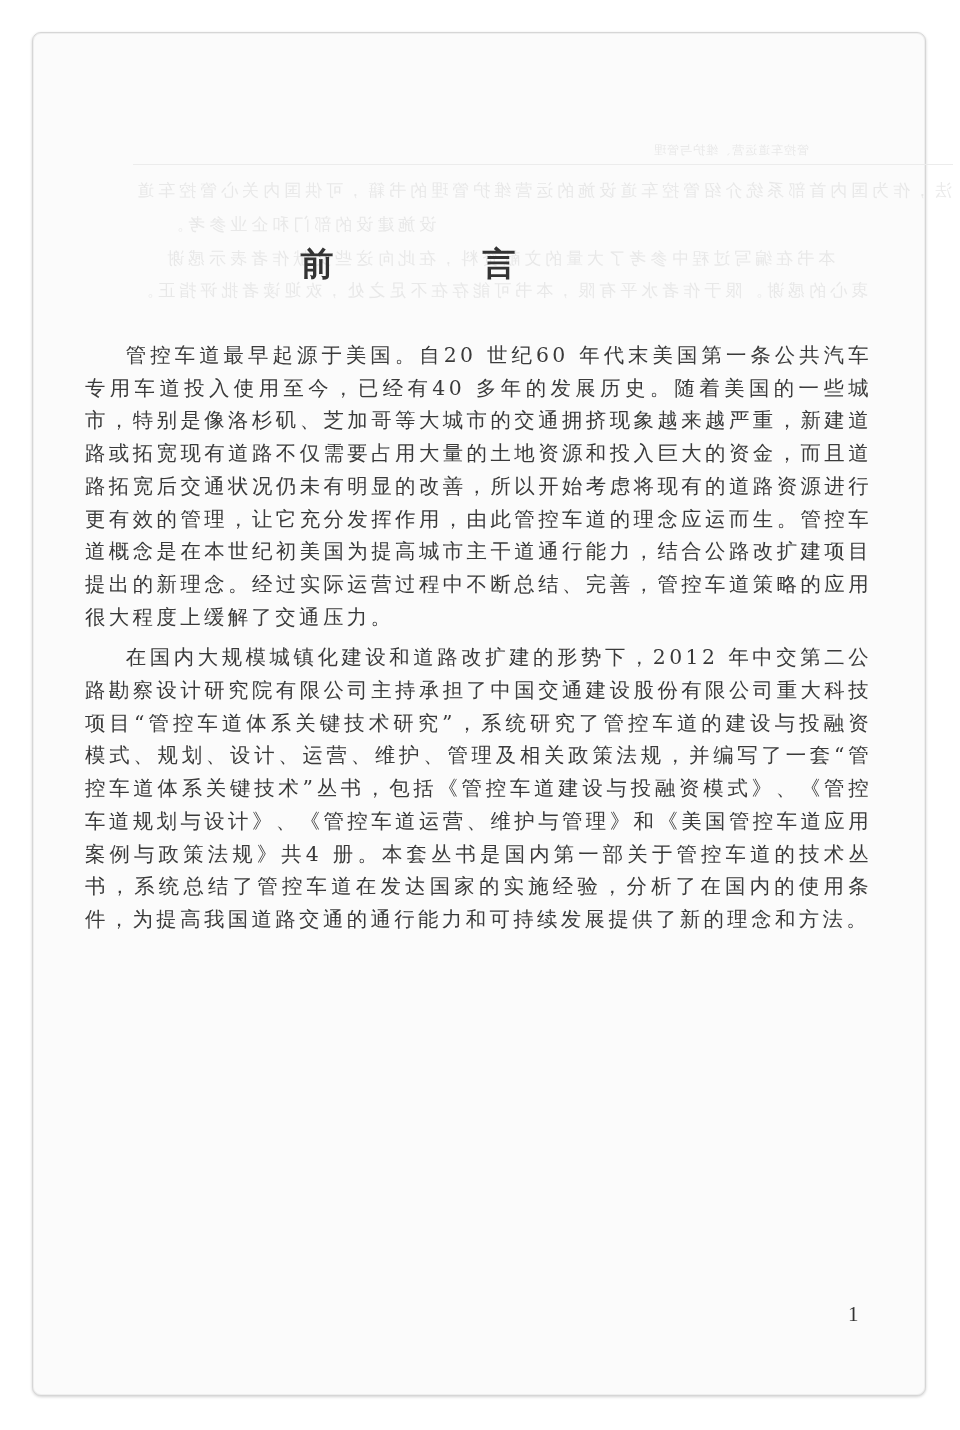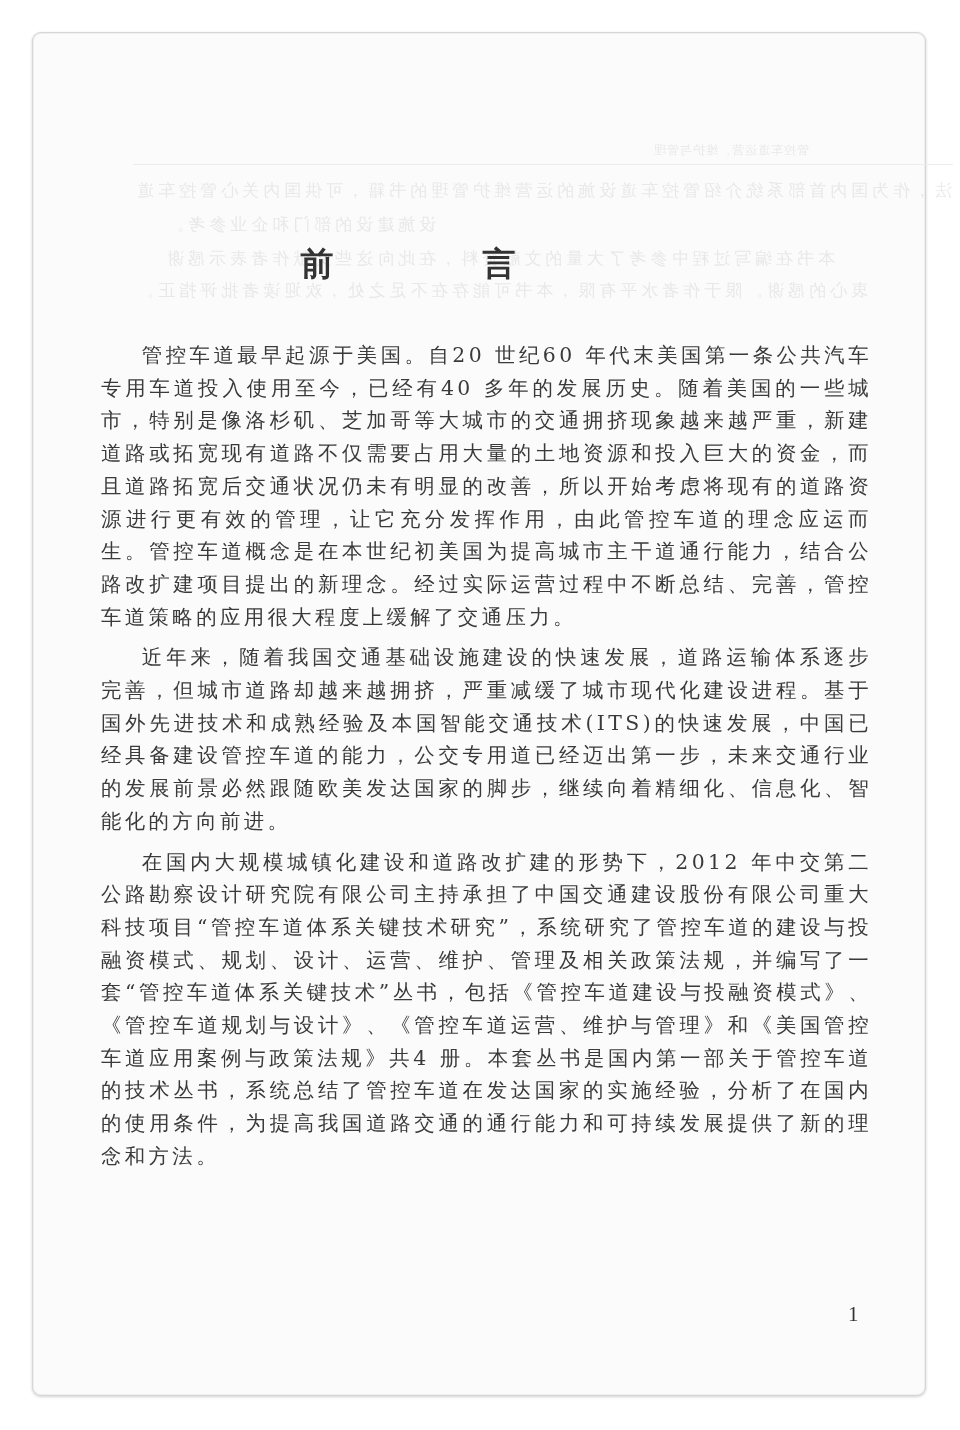--- a/index.html
+++ b/index.html
@@ -60,21 +60,21 @@
       left: 85px;
       top: 339px;
       width: 787px;
       color: #3a3a3a;
       font-size: 20.4px;
       line-height: 32.7px;
       text-align: justify;
       text-justify: inter-character;
     }
     .body-text p {
-      margin: 0 0 8px 16px;
+      margin: 0 0 8px 0;
       text-indent: 2em;
       letter-spacing: 3.4px;
     }
     .page-number {
       position: absolute;
       left: 848px;
       top: 1302px;
       font-family: "Liberation Serif", "DejaVu Serif", serif;
       font-size: 21px;
       color: #333;
@@ -89,17 +89,16 @@
   <div class="bleed" style="left:100px; top:146px;">法，作为国内首部系统介绍管控车道设施的运营维护管理的书籍，可供国内关心管控车道</div>
   <div class="bleed" style="left:130px; top:180px;">设施建设的部门和企业参考。</div>
   <div class="bleed" style="left:130px; top:214px;">本书在编写过程中参考了大量的文献资料，在此向这些文献作者表示感谢</div>
   <div class="bleed" style="left:100px; top:246px;">衷心的感谢。限于作者水平有限，本书可能存在不足之处，欢迎读者批评指正。</div>
 </div>
 
 <div class="title">前　言</div>
 
 <div class="body-text">
   <p>管控车道最早起源于美国。自20 世纪60 年代末美国第一条公共汽车专用车道投入使用至今，已经有40 多年的发展历史。随着美国的一些城市，特别是像洛杉矶、芝加哥等大城市的交通拥挤现象越来越严重，新建道路或拓宽现有道路不仅需要占用大量的土地资源和投入巨大的资金，而且道路拓宽后交通状况仍未有明显的改善，所以开始考虑将现有的道路资源进行更有效的管理，让它充分发挥作用，由此管控车道的理念应运而生。管控车道概念是在本世纪初美国为提高城市主干道通行能力，结合公路改扩建项目提出的新理念。经过实际运营过程中不断总结、完善，管控车道策略的应用很大程度上缓解了交通压力。</p>
-  <p>近年来，随着我国交通基础设施建设的快速发展，道路运输体系逐步完善，但城市道路却越来越拥挤，严重减缓了城市现代化建设进程。基于国外先进技术和成熟经验及本国智能交通技术(ITS)的快速发展，中国已经具备建设管控车道的能力，公交专用道已经迈出第一步，未来交通行业的发展前景必然跟随欧美发达国家的脚步，继续向着精细化、信息化、智能化的方向前进。</p>
   <p>在国内大规模城镇化建设和道路改扩建的形势下，2012 年中交第二公路勘察设计研究院有限公司主持承担了中国交通建设股份有限公司重大科技项目“管控车道体系关键技术研究”，系统研究了管控车道的建设与投融资模式、规划、设计、运营、维护、管理及相关政策法规，并编写了一套“管控车道体系关键技术”丛书，包括《管控车道建设与投融资模式》、《管控车道规划与设计》、《管控车道运营、维护与管理》和《美国管控车道应用案例与政策法规》共4 册。本套丛书是国内第一部关于管控车道的技术丛书，系统总结了管控车道在发达国家的实施经验，分析了在国内的使用条件，为提高我国道路交通的通行能力和可持续发展提供了新的理念和方法。</p>
 </div>
 
 <div class="page-number">1</div>
 
 </body></html>

